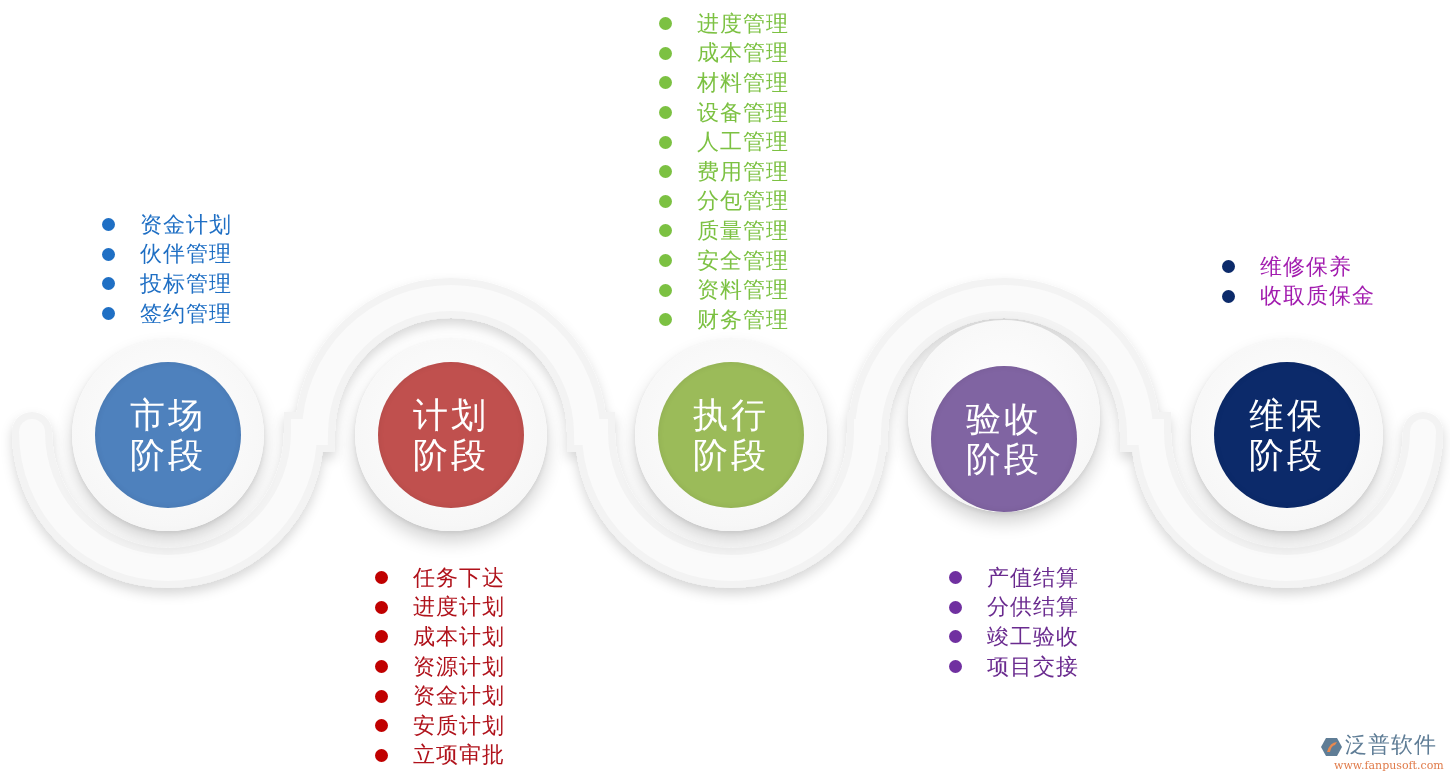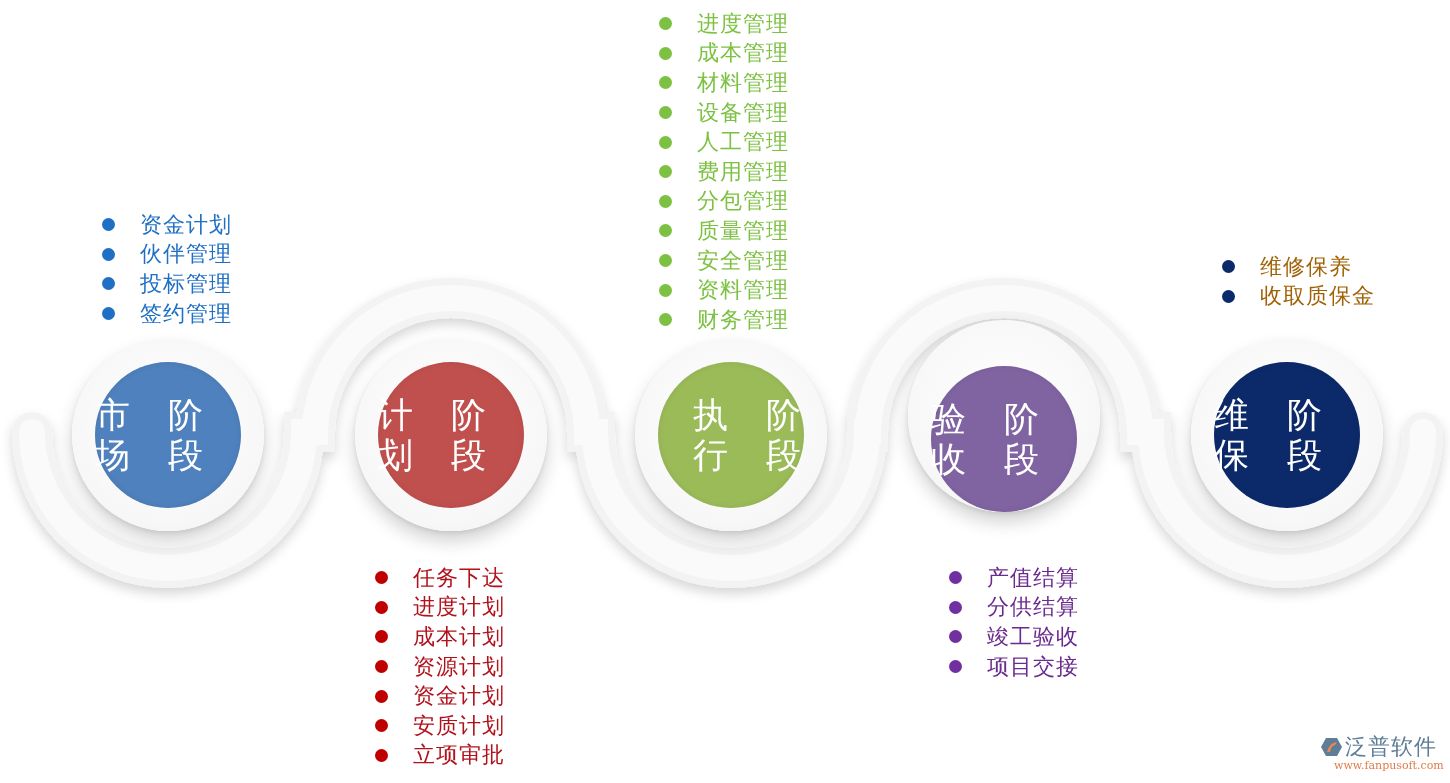--- a/index.html
+++ b/index.html
@@ -4,32 +4,32 @@
 <style>
   html, body { margin: 0; padding: 0; background: #ffffff; }
   body { width: 1450px; height: 783px; position: relative; overflow: hidden;
          font-family: "DejaVu Serif", "Liberation Serif", serif; }
   #wave { position: absolute; left: 0; top: 0; }
   .stage { position: absolute; width: 192px; height: 192px; border-radius: 50%;
            background: radial-gradient(circle at 50% 45%, #ffffff 0%, #f7f7f7 70%, #ececec 100%);
            box-shadow: 0 10px 18px rgba(0,0,0,0.18), 0 2px 4px rgba(0,0,0,0.08);
            display: flex; align-items: center; justify-content: center; }
   .disk { width: 146px; height: 146px; border-radius: 50%;
-          display: flex; flex-direction: row; align-items: center; justify-content: center;
+          display: flex; flex-direction: column; align-items: center; justify-content: center;
           color: #ffffff; font-family: "DejaVu Sans", "Liberation Sans", sans-serif;
           font-size: 35px; line-height: 40px; letter-spacing: 3px;
           box-shadow: inset 0 0 6px rgba(0,0,0,0.08); }
   .list { position: absolute; margin: 0; padding: 0; list-style: none; }
   .list li { display: flex; align-items: center; height: 29.6px;
              font-size: 22px; letter-spacing: 1px; }
   .list .dot { width: 13px; height: 13px; border-radius: 50%; margin-right: 25px; flex: none; }
   .logo { position: absolute; left: 1320px; top: 735px; width: 125px; }
   .logo-row { display: flex; align-items: center; }
   .logo-mark { width: 22px; height: 20px; margin-right: 3px; }
-  .logo-name { font-family: Liberation Serif, serif; font-size: 22px;
+  .logo-name { font-family: Liberation Mono, monospace; font-size: 22px;
                color: #5f7d96; letter-spacing: 1px; line-height: 24px; }
   .logo-url { font-family: "DejaVu Serif", "Liberation Serif", serif; font-size: 11px;
               color: #e07b4a; line-height: 14px; margin-left: 14px; }
 </style>
 </head>
 <body>
 
 <svg id="wave" width="1450" height="783" viewBox="0 0 1450 783">
   <defs>
     <filter id="wshadow" x="-10%" y="-10%" width="120%" height="130%">
@@ -208,21 +208,21 @@
   <li>
       <span class="dot" style="background:#7030a0;"></span>
       <span>竣工验收</span>
     </li>
   <li>
       <span class="dot" style="background:#7030a0;"></span>
       <span>项目交接</span>
     </li>
 </ul>
 
-<ul class="list" style="left:1222px;top:252px;color:#a16207;">
+<ul class="list" style="left:1222px;top:252px;color:#a21caf;">
   <li>
       <span class="dot" style="background:#0c2a6a;"></span>
       <span>维修保养</span>
     </li>
   <li>
       <span class="dot" style="background:#0c2a6a;"></span>
       <span>收取质保金</span>
     </li>
 </ul>
 

